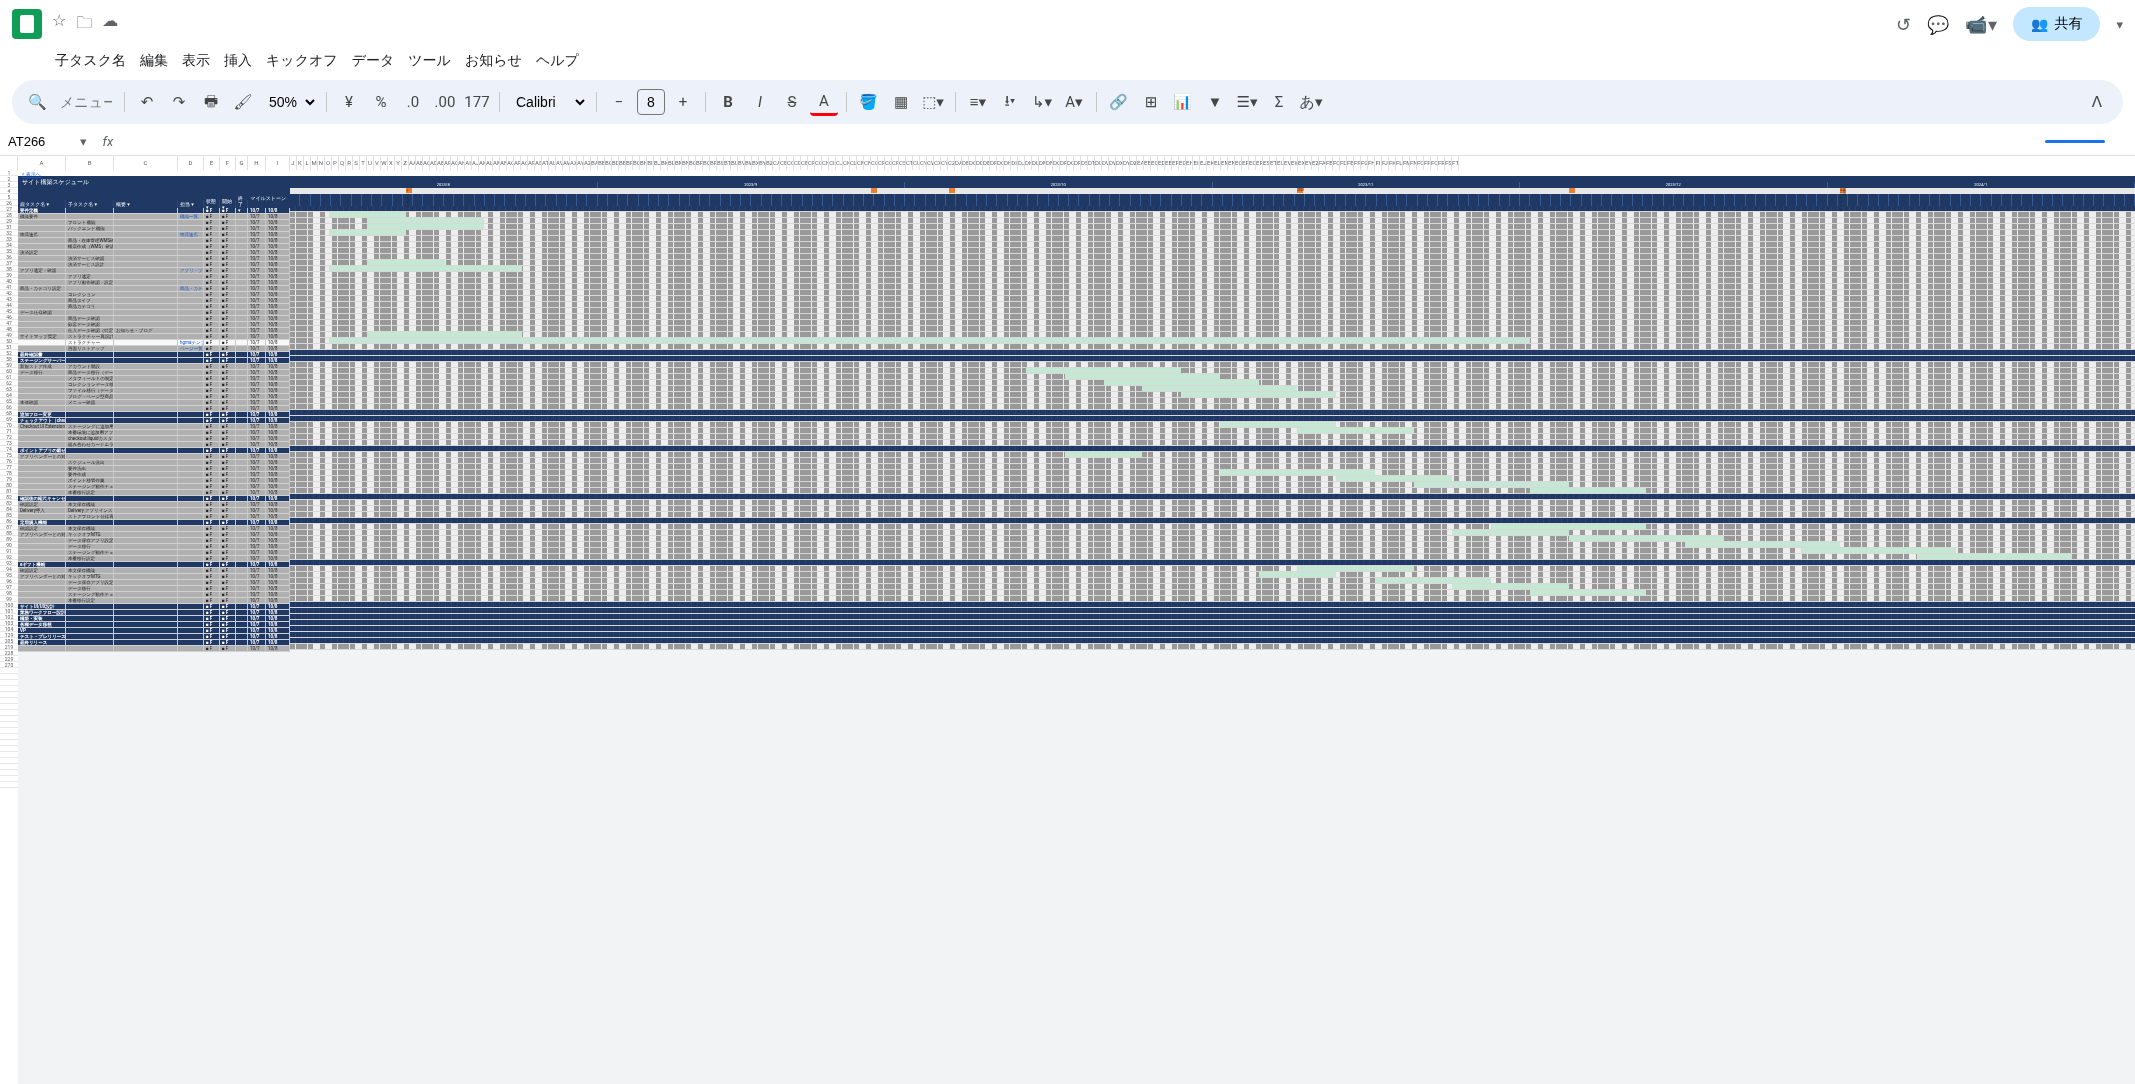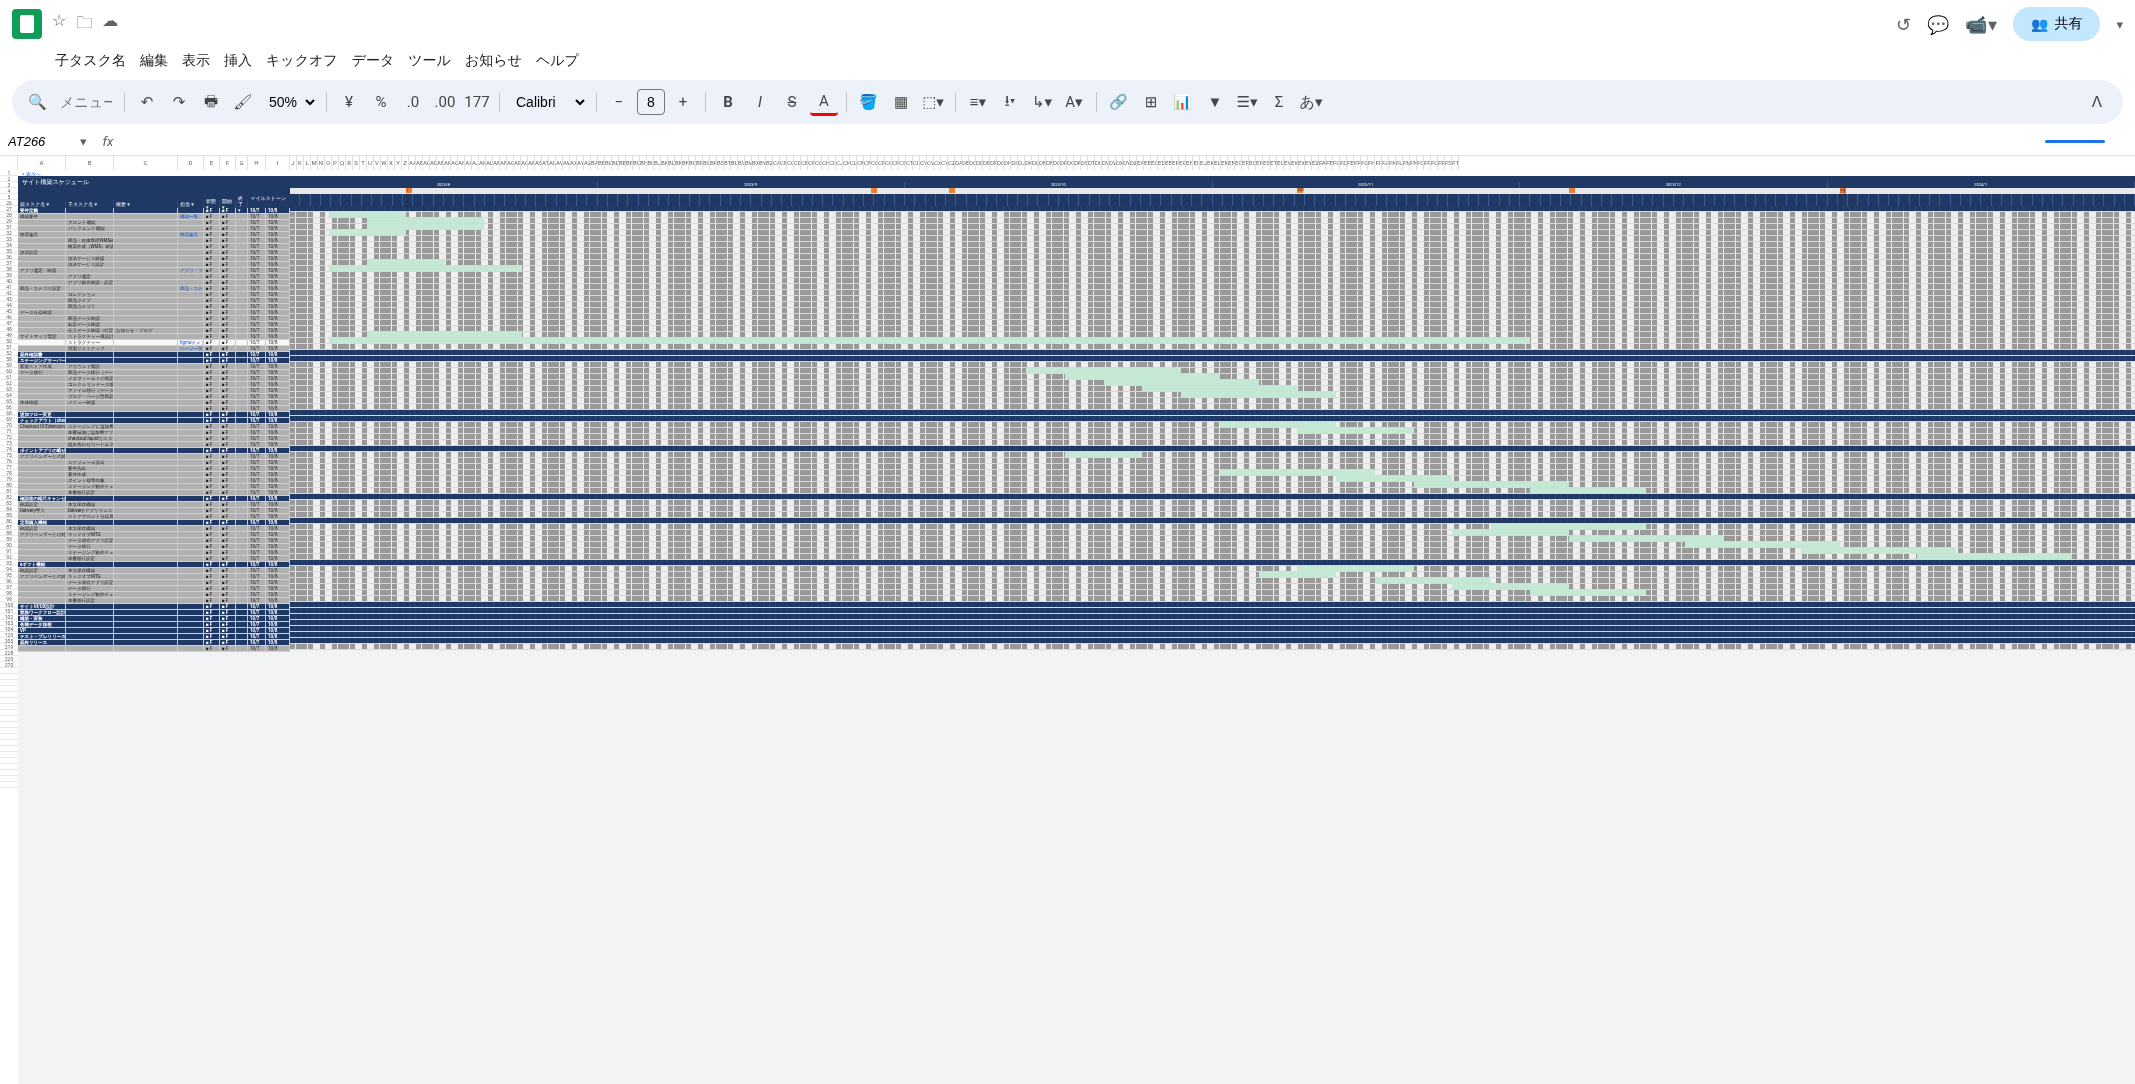--- a/index.html
+++ b/index.html
@@ -23,21 +23,21 @@
 .toolbar { display: flex; align-items: center; gap: 4px; padding: 4px 12px; height: 44px; background: #edf2fa; border-radius: 24px; margin: 4px 12px; }
 .tb-btn { width: 28px; height: 28px; display: flex; align-items: center; justify-content: center; border-radius: 4px; cursor: pointer; color: #444746; font-size: 15px; }
 .tb-sep { width: 1px; height: 20px; background: #c7c7c7; margin: 0 4px; }
 .zoom-sel, .font-sel, .size-box { background: transparent; border: none; font-size: 14px; padding: 4px; }
 .size-box { border: 1px solid #747775; border-radius: 4px; width: 28px; text-align: center; }
 .search-menu { border: none; background: transparent; font-size: 14px; padding: 4px; width: 60px; }
 .tb-expand { margin-left: auto; }
 
 
 .formula-row { display: flex; align-items: center; height: 28px; border-bottom: 1px solid #e0e0e0; }
-.name-box { width: 80px; padding: 2px 8px; font-size: 13px; border: none; font-style: italic; }
+.name-box { width: 80px; padding: 2px 8px; font-size: 13px; border: none; }
 .fx-label { padding: 0 8px; color: #5f6368; font-style: italic; }
 .formula-input { flex: 1; border: none; font-size: 13px; padding: 2px 8px; }
 .progress-bar { width: 60px; height: 3px; background: #1a73e8; margin-left: auto; margin-right: 30px; border-radius: 2px; }
 
 
 .sheet { position: relative; height: calc(100vh - 148px); overflow: hidden; background: #f1f3f4; }
 .col-headers { display: flex; height: 14px; background: #fff; font-size: 6px; color: #5f6368; }
 .row-header-spacer { width: 18px; border-right: 1px solid #e0e0e0; background: #fff; }
 .col-h { border-right: 1px solid #e0e0e0; text-align: center; line-height: 14px; overflow: hidden; }
 

